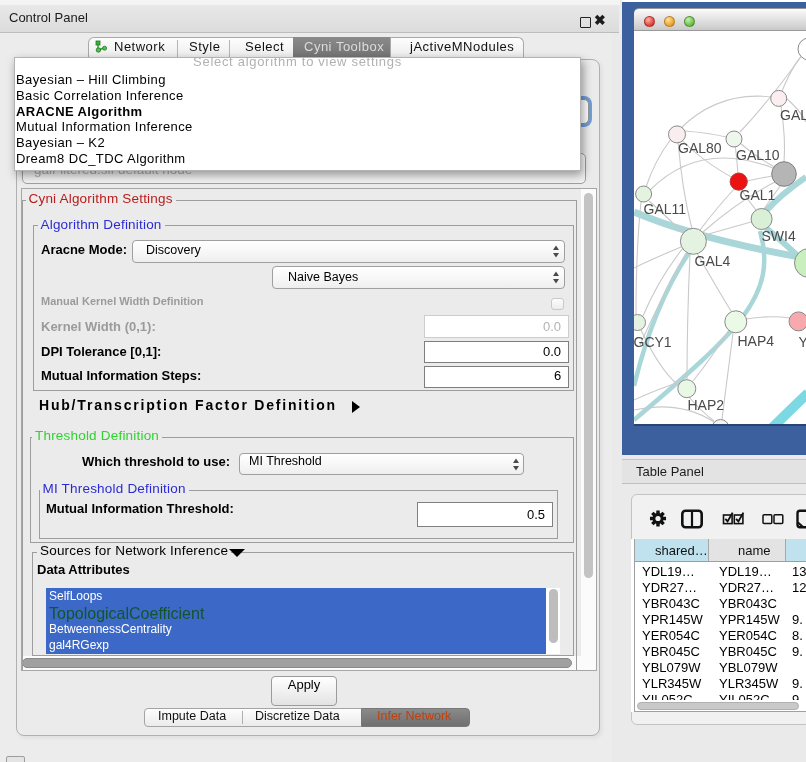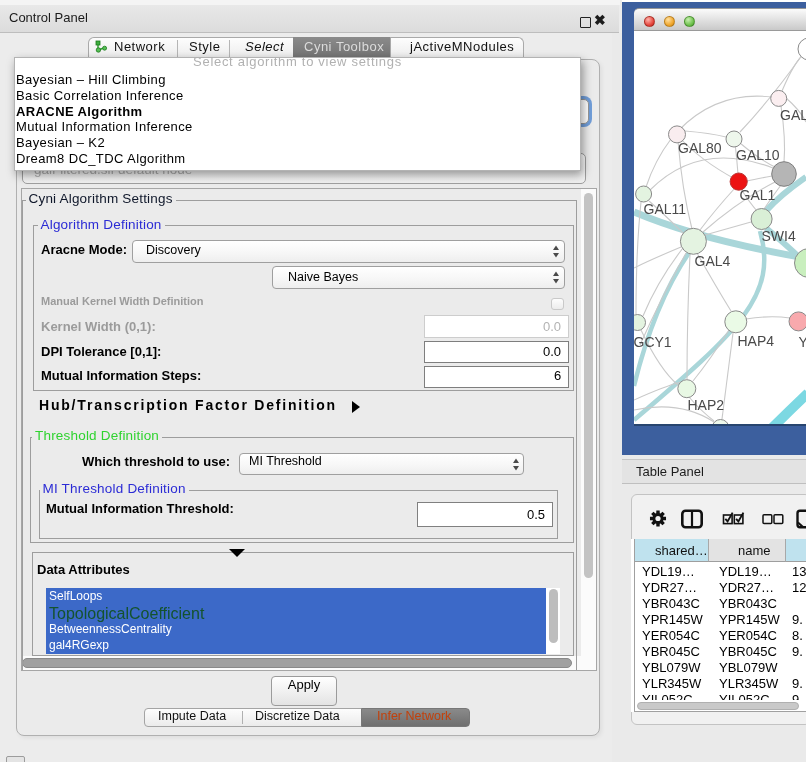--- a/index.html
+++ b/index.html
@@ -32,21 +32,21 @@
   <div class="abs" style="left:390px;top:37px;width:1px;height:20px;background:#a9a9a9;"></div>
   <svg style="left:95px;top:40px;" width="13" height="13" viewBox="0 0 13 13">
     <line x1="3" y1="3" x2="3" y2="10" stroke="#2f9e2f" stroke-width="1.4"></line>
     <line x1="3" y1="10" x2="9" y2="8" stroke="#2f9e2f" stroke-width="1.4"></line>
     <rect x="1" y="1" width="4" height="4" fill="#3fae3f" stroke="#1d7a1d" stroke-width="0.8"></rect>
     <circle cx="3.4" cy="10" r="2.2" fill="#56c056" stroke="#1d7a1d" stroke-width="0.8"></circle>
     <circle cx="9.6" cy="8.2" r="2.0" fill="#56c056" stroke="#1d7a1d" stroke-width="0.8"></circle>
   </svg>
   <div class="t" style="left:114px;top:40.2px;font-size:13px;letter-spacing:0.5px;color:#111;">Network</div>
   <div class="t" style="left:189px;top:40.2px;font-size:13px;letter-spacing:0.5px;color:#111;">Style</div>
-  <div class="t" style="left:245px;top:40.2px;font-size:13px;letter-spacing:0.5px;color:#111;font-style:italic;">Select</div>
+  <div class="t" style="left:245px;top:40.2px;font-size:13px;letter-spacing:0.5px;color:#111;">Select</div>
   <div class="t" style="left:304px;top:40.2px;font-size:13px;letter-spacing:0.5px;color:#dcdcdc;">Cyni Toolbox</div>
   <div class="t" style="left:410px;top:40.2px;font-size:13px;letter-spacing:0.5px;color:#111;">jActiveMNodules</div>
 
   <div class="abs" style="left:16px;top:59px;width:584px;height:677px;background:#ebebeb;border:1px solid #b0b0b0;border-radius:8px;box-sizing:border-box;box-shadow:2px 2px 4px rgba(0,0,0,0.06);"></div>
 
   <div class="abs" style="left:22px;top:99px;width:567px;height:25px;border:1px solid #979797;border-radius:5px;background:#fff;box-sizing:border-box;box-shadow:0 0 0 3px rgba(100,150,215,0.9);"></div>
   <svg style="left:571px;top:104px;" width="10" height="15" viewBox="0 0 10 15">
     <path d="M5 1 L9 6 L1 6 Z" fill="#666"></path>
       <path d="M5 14 L9 9 L1 9 Z" fill="#666"></path>
   </svg>
@@ -56,21 +56,21 @@
 
   <div class="abs" style="left:21px;top:188px;width:576px;height:483px;border:1px solid #a6a6a6;box-sizing:border-box;"></div>
 
   <div class="abs" style="left:581px;top:189px;width:15px;height:467px;background:#fbfbfb;"></div>
   <div class="abs" style="left:584px;top:193px;width:9px;height:385px;background:#c3c3c3;border-radius:5px;"></div>
 
   <div class="abs" style="left:22px;top:656px;width:574px;height:14px;background:#fbfbfb;"></div>
   <div class="abs" style="left:22px;top:658px;width:550px;height:10px;background:#a0a0a0;border:1px solid #898989;border-radius:6px;box-sizing:border-box;"></div>
 
   <div class="grp" style="left:22px;top:200px;width:555px;height:470px;border-bottom:none;"></div>
-  <div class="gtitle" style="left:25.5px;top:191.8px;font-size:13.5px;letter-spacing:0.2px;color:#0f172a;">Cyni Algorithm Settings</div>
+  <div class="gtitle" style="left:25.5px;top:191.8px;font-size:13.5px;letter-spacing:0.2px;color:#b91c1c;">Cyni Algorithm Settings</div>
 
   <div class="grp" style="left:33px;top:225px;width:541px;height:166px;"></div>
   <div class="gtitle" style="left:37.5px;top:217.5px;font-size:13.5px;letter-spacing:0.2px;color:#2b2bd5;">Algorithm Definition</div>
 
   <div class="t b" style="left:41px;top:243.2px;font-size:13px;color:#000;">Aracne Mode:</div>
   <div class="combo" style="left:132px;top:240px;width:433px;height:23px;"></div>
   <div class="t" style="left:146px;top:243.7px;font-size:12.5px;color:#000;">Discovery</div>
   <svg style="left:552px;top:245px;" width="8" height="13" viewBox="0 0 8 13">
     <path d="M4 0.5 L7 5 L1 5 Z" fill="#4a4a4a"></path>
       <path d="M4 12.5 L7 8 L1 8 Z" fill="#4a4a4a"></path>
@@ -115,20 +115,21 @@
   </svg>
 
   <div class="grp" style="left:39px;top:490px;width:519px;height:49px;"></div>
   <div class="gtitle" style="left:39.5px;top:481.8px;font-size:13.5px;letter-spacing:0.2px;color:#2b2bd5;">MI Threshold Definition</div>
 
   <div class="t b" style="left:46px;top:501.7px;font-size:13px;color:#000;">Mutual Information Threshold:</div>
   <div class="fld" style="left:417px;top:502px;width:136px;height:25px;border:1.5px solid #808080;"></div>
   <div class="t" style="left:527px;top:507.7px;font-size:13px;color:#000;">0.5</div>
 
   <div class="grp" style="left:32px;top:552px;width:542px;height:104px;"></div>
+  <div class="gtitle" style="left:37px;top:544.2px;font-size:13.5px;letter-spacing:0.2px;color:#000;">Sources for Network Inference</div>
   <svg style="left:229px;top:549px;" width="16" height="8" viewBox="0 0 16 8">
     <path d="M0 0 L16 0 L8 8 Z" fill="#000"></path>
   </svg>
 
   <div class="t b" style="left:37px;top:563px;font-size:13px;color:#000;">Data Attributes</div>
 
   <div class="abs" style="left:46px;top:588px;width:514px;height:66px;background:#ffffff;"></div>
   <div class="abs" style="left:46px;top:588px;width:500px;height:66px;background:#3c69c8;"></div>
   <div class="t" style="left:49px;top:590px;font-size:12px;color:#fff;">SelfLoops</div>
   <div class="t" style="left:49px;top:606.3px;font-size:16px;color:#14532d;">TopologicalCoefficient</div>

